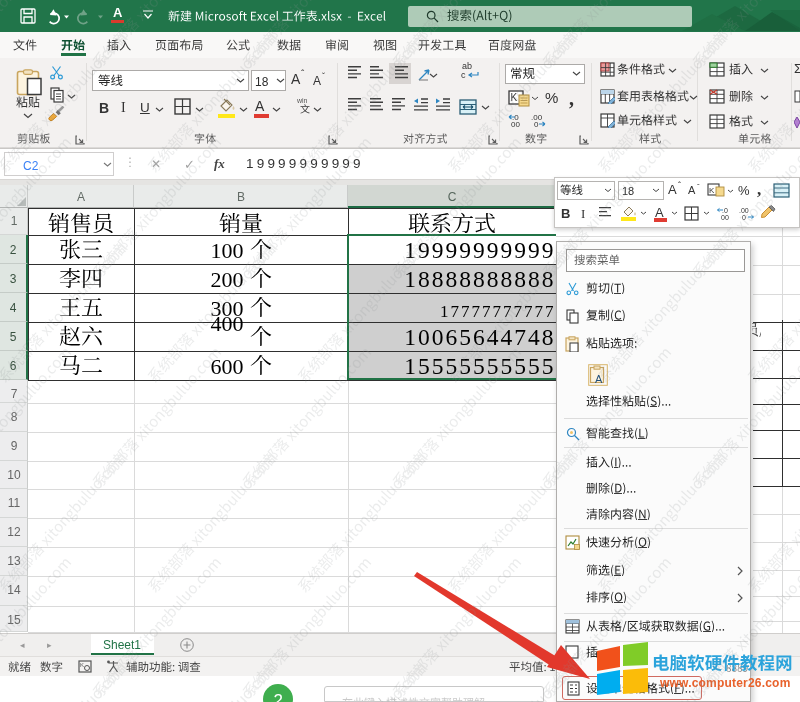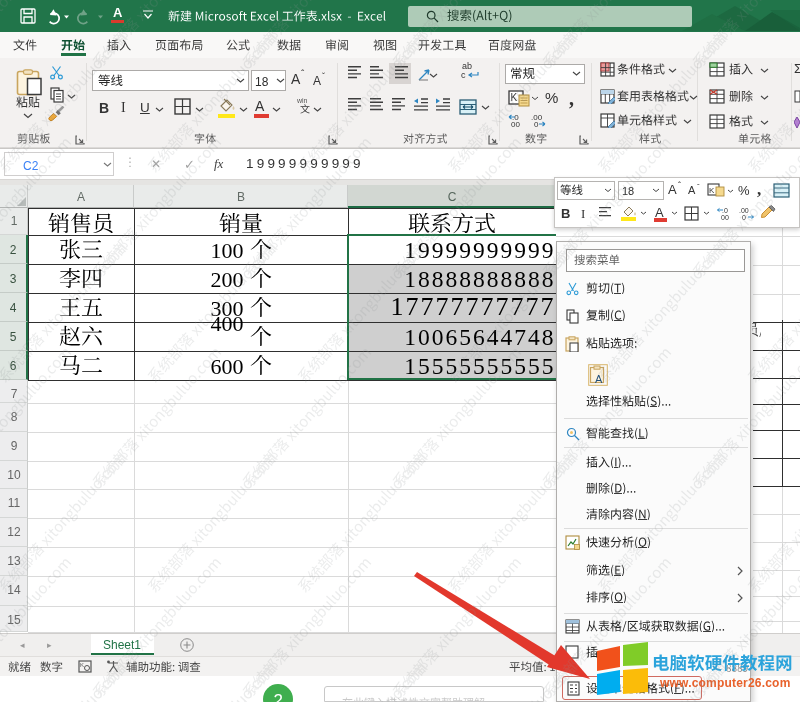--- a/index.html
+++ b/index.html
@@ -352,21 +352,21 @@
 <div class="b" style="left:0px;top:148px;width:800px;height:32px;background:#fff;border-bottom:1px solid #d8d6d4;"></div>
 <div class="b" style="left:0px;top:148px;width:800px;height:1px;background:#c9c7c5;"></div>
 <div class="b" style="left:4px;top:152px;width:110px;height:24px;background:#fff;border:1px solid #d0cece;"></div>
 <div class="lat" style="left:11px;top:160px;font-size:12px;color:#3b82f6;font-weight:400;letter-spacing:0;font-family:'Liberation Sans',sans-serif;line-height:1;margin-left:12px;">C2</div>
 <svg class="t" style="left:103px;top:162px" width="9" height="6" viewBox="0 0 9 6">
     <path d="M1 1 l3.5 3 3.5-3" stroke="#777" stroke-width="1.1" fill="none"></path>
   </svg>
 <div class="lat" style="left:124px;top:156px;font-size:12px;color:#b0b0b0;font-weight:400;letter-spacing:0;font-family:'Liberation Sans',sans-serif;line-height:1;">⋮</div>
 <div class="lat" style="left:151px;top:158px;font-size:12px;color:#a2a2a2;font-weight:400;letter-spacing:0;font-family:'Liberation Sans',sans-serif;line-height:1;">✕</div>
 <div class="lat" style="left:184px;top:158px;font-size:13px;color:#a2a2a2;font-weight:400;letter-spacing:0;font-family:'Liberation Sans',sans-serif;line-height:1;">✓</div>
-<div class="lat" style="left:214px;top:157px;font-size:13px;color:#444;font-weight:400;letter-spacing:0;font-family:'Liberation Serif',serif;line-height:1;"><i>fx</i></div>
+<div class="lat" style="left:214px;top:157px;font-size:13px;color:#444;font-weight:700;letter-spacing:0;font-family:'Liberation Serif',serif;line-height:1;"><i>fx</i></div>
 <div class="lat" style="left:246px;top:157px;font-size:13.5px;color:#333;font-weight:400;letter-spacing:3.2px;font-family:'Liberation Sans',sans-serif;line-height:1;">19999999999</div>
 <div class="b" style="left:0px;top:180px;width:800px;height:5px;background:#e5e4e2;"></div>
 <div class="b" style="left:0px;top:185px;width:800px;height:448px;background:#fff;"></div>
 <div class="b" style="left:0px;top:185px;width:28px;height:23px;background:#e9ebea;border-right:1px solid #c9cbca;border-bottom:1px solid #b2b4b3;"></div>
 <svg class="t" style="left:17px;top:197px" width="10" height="10" viewBox="0 0 10 10">
     <path d="M9 0 V9 H0 z" fill="#b7bcba"></path>
   </svg>
 <div class="b" style="left:28px;top:185px;width:106px;height:23px;background:#e9ebea;border-right:1px solid #c9cbca;border-bottom:1px solid #b2b4b3;"></div>
 <div class="b" style="left:134px;top:185px;width:214px;height:23px;background:#e9ebea;border-right:1px solid #c9cbca;border-bottom:1px solid #b2b4b3;"></div>
 <div class="b" style="left:348px;top:185px;width:208px;height:23px;background:#d2d7d2;border-right:1px solid #c9cbca;border-bottom:2px solid #1d6b44;"></div>
@@ -453,21 +453,21 @@
     <path d="M11.2 2.3C12.9 5.9 16 9 19.9 11.3C20.1 10.7 20.5 10.2 21.2 10L21.2 9.7C17.1 7.9 13.7 5.1 11.6 2C12.1 2 12.4 1.8 12.5 1.6L9.9 0.9C8.5 4.4 4.7 8.8 0.7 11.4L0.9 11.7C5.3 9.5 9.2 5.6 11.2 2.3ZM12.5 7.3 10.2 7V21.1H10.4C11 21.1 11.7 20.8 11.7 20.6V7.9C12.2 7.8 12.4 7.6 12.5 7.3Z" fill="#000"></path>
   </svg>
 <div class="lat" style="left:555.5px;top:268px;font-size:23.5px;color:#000;font-weight:400;letter-spacing:2.0px;font-family:'Liberation Serif',serif;line-height:1;transform:translateX(-100%);">18888888888</div>
 <svg class="t" style="left:59.0px;top:296.0px;" width="44.0" height="22" viewBox="0 0 44.0 22">
     <path d="M1.1 19.4 1.3 20H20.4C20.7 20 20.9 19.9 21 19.7C20.2 19 18.9 18 18.9 18L17.8 19.4H11.7V11.3H18.6C18.9 11.3 19.1 11.2 19.2 10.9C18.4 10.2 17.2 9.2 17.2 9.2L16 10.6H11.7V3.6H19.4C19.7 3.6 19.9 3.5 20 3.2C19.2 2.5 17.9 1.5 17.9 1.5L16.7 2.9H2L2.2 3.6H10.2V10.6H3L3.2 11.3H10.2V19.4Z M25.2 10 25.4 10.6H30C29.3 13.7 28.6 16.8 28 19H22.8L23 19.7H42.6C42.9 19.7 43.1 19.6 43.2 19.3C42.4 18.6 41.1 17.6 41.1 17.6L40 19H38.4V10.9C38.9 10.8 39.2 10.6 39.3 10.4L37.6 9.1L36.7 10H31.6C32 7.9 32.5 5.8 32.8 4.1H41.3C41.6 4.1 41.8 4 41.8 3.7C41.1 3 39.8 2 39.8 2L38.7 3.5H24.2L24.4 4.1H31.3C31 5.8 30.6 7.8 30.1 10ZM29.5 19C30.1 16.8 30.8 13.7 31.4 10.6H37V19Z" fill="#000"></path>
   </svg>
 <div class="lat" style="left:210.5px;top:298px;font-size:22px;color:#000;font-weight:400;letter-spacing:0;font-family:'Liberation Serif',serif;line-height:1;text-align:center;">300</div>
 <svg class="t" style="left:249.5px;top:296.0px;" width="22.0" height="22" viewBox="0 0 22.0 22">
     <path d="M11.2 2.3C12.9 5.9 16 9 19.9 11.3C20.1 10.7 20.5 10.2 21.2 10L21.2 9.7C17.1 7.9 13.7 5.1 11.6 2C12.1 2 12.4 1.8 12.5 1.6L9.9 0.9C8.5 4.4 4.7 8.8 0.7 11.4L0.9 11.7C5.3 9.5 9.2 5.6 11.2 2.3ZM12.5 7.3 10.2 7V21.1H10.4C11 21.1 11.7 20.8 11.7 20.6V7.9C12.2 7.8 12.4 7.6 12.5 7.3Z" fill="#000"></path>
   </svg>
-<div class="lat" style="left:555.5px;top:294px;font-size:26px;color:#000;font-weight:400;letter-spacing:2.0px;font-family:'Liberation Serif',serif;line-height:1;transform:translateX(-100%);">17777777777</div>
+<div class="lat" style="left:555.5px;top:303px;font-size:17px;color:#000;font-weight:400;letter-spacing:2.0px;font-family:'Liberation Serif',serif;line-height:1;transform:translateX(-100%);">17777777777</div>
 <svg class="t" style="left:59.0px;top:325.0px;" width="44.0" height="22" viewBox="0 0 44.0 22">
     <path d="M9.9 11.4 8.9 12.7H7.4V10.5C7.9 10.5 8.1 10.3 8.1 10L6 9.7V17.9C5 17.3 4.2 16.3 3.6 14.8C3.8 13.7 3.9 12.6 4 11.6C4.4 11.6 4.7 11.4 4.8 11L2.6 10.7C2.6 14.1 2.2 18.3 0.8 20.8L1 21.1C2.3 19.7 3 17.7 3.5 15.6C5.1 19.6 7.6 20.4 12.3 20.4C14.3 20.4 18.7 20.4 20.4 20.4C20.5 19.9 20.8 19.4 21.4 19.3V19C19.3 19.1 14.4 19.1 12.4 19.1C10.3 19.1 8.7 19 7.4 18.5V13.3H11C11.3 13.3 11.5 13.2 11.6 13C10.9 12.3 9.9 11.4 9.9 11.4ZM20.5 2.8 18.2 2.1C17.8 3.9 17.1 5.9 16.3 7.9C15 6.2 13.5 4.4 11.5 2.6L11.2 2.9C13.1 4.6 14.5 6.8 15.7 9.1C14.3 12 12.5 14.7 10.1 16.8L10.4 17.1C12.9 15.3 14.8 12.9 16.3 10.4C17.4 12.6 18.1 14.8 18.7 16.4C20.2 17.4 20.3 14.1 17.1 9.1C18.2 7.1 19 5 19.6 3.1C20.2 3.2 20.4 3 20.5 2.8ZM7.8 1.1 5.6 0.8V4.7H2L2.2 5.3H5.6V8.6H1L1.2 9.3H11.5C11.8 9.3 12.1 9.2 12.1 8.9C11.4 8.2 10.3 7.4 10.3 7.4L9.3 8.6H7V5.3H10.7C11 5.3 11.2 5.2 11.3 5C10.6 4.4 9.5 3.5 9.5 3.5L8.6 4.7H7V1.7C7.5 1.6 7.8 1.4 7.8 1.1Z M35.8 9.8 35.4 9.9C37.7 12.6 40.7 16.9 41.4 20C43.4 21.5 44.2 16.4 35.8 9.8ZM31.8 10.5 29.3 9.6C28.1 13.2 25.5 17.8 23 20.3L23.3 20.6C26.4 18.2 29.4 14 30.9 10.7C31.5 10.8 31.6 10.7 31.8 10.5ZM30.2 1.1 30 1.2C31.4 2.4 32.9 4.3 33.3 5.8C35.1 7.1 36.3 3.1 30.2 1.1ZM40.7 5.1 39.4 6.7H23.2L23.4 7.4H42.4C42.7 7.4 42.9 7.3 43 7C42.1 6.2 40.7 5.1 40.7 5.1Z" fill="#000"></path>
   </svg>
 <div class="lat" style="left:210.5px;top:313px;font-size:22px;color:#000;font-weight:400;letter-spacing:0;font-family:'Liberation Serif',serif;line-height:1;">400</div>
 <svg class="t" style="left:249.5px;top:325.0px;" width="22.0" height="22" viewBox="0 0 22.0 22">
     <path d="M11.2 2.3C12.9 5.9 16 9 19.9 11.3C20.1 10.7 20.5 10.2 21.2 10L21.2 9.7C17.1 7.9 13.7 5.1 11.6 2C12.1 2 12.4 1.8 12.5 1.6L9.9 0.9C8.5 4.4 4.7 8.8 0.7 11.4L0.9 11.7C5.3 9.5 9.2 5.6 11.2 2.3ZM12.5 7.3 10.2 7V21.1H10.4C11 21.1 11.7 20.8 11.7 20.6V7.9C12.2 7.8 12.4 7.6 12.5 7.3Z" fill="#000"></path>
   </svg>
 <div class="lat" style="left:555.5px;top:326px;font-size:23.5px;color:#000;font-weight:400;letter-spacing:2.0px;font-family:'Liberation Serif',serif;line-height:1;transform:translateX(-100%);">10065644748</div>
 <svg class="t" style="left:59.0px;top:354.0px;" width="44.0" height="22" viewBox="0 0 44.0 22">
     <path d="M14.7 13.6 13.7 14.9H1.3L1.5 15.5H16.1C16.4 15.5 16.7 15.4 16.7 15.2C15.9 14.5 14.7 13.6 14.7 13.6ZM8.3 4.4 6.1 3.8C6 5.5 5.5 8.7 5.1 10.6C4.8 10.7 4.4 10.9 4.2 11L5.9 12.3L6.6 11.5H18.5C18.2 15.9 17.8 18.6 17.2 19.1C17 19.3 16.8 19.4 16.4 19.4C15.9 19.4 14.5 19.2 13.7 19.2L13.7 19.6C14.4 19.7 15.2 19.9 15.5 20.1C15.8 20.3 15.9 20.7 15.9 21.1C16.8 21.1 17.6 20.9 18.2 20.4C19.1 19.5 19.7 16.7 19.9 11.7C20.3 11.6 20.6 11.5 20.8 11.4L19.1 9.9L18.3 10.8H16C16.4 8.3 16.8 4.8 16.9 2.9C17.4 2.9 17.7 2.8 17.9 2.6L16.1 1.1L15.3 2H2.9L3.1 2.7H15.5C15.3 4.9 14.9 8.2 14.5 10.8H6.5C6.8 9 7.3 6.4 7.4 4.8C8 4.9 8.2 4.6 8.3 4.4Z M23.1 17.2 23.3 17.9H42.4C42.7 17.9 42.9 17.8 43 17.5C42.1 16.7 40.7 15.6 40.7 15.6L39.4 17.2ZM25.1 5 25.3 5.6H40.2C40.5 5.6 40.8 5.5 40.8 5.3C40 4.5 38.6 3.5 38.6 3.5L37.3 5Z" fill="#000"></path>

